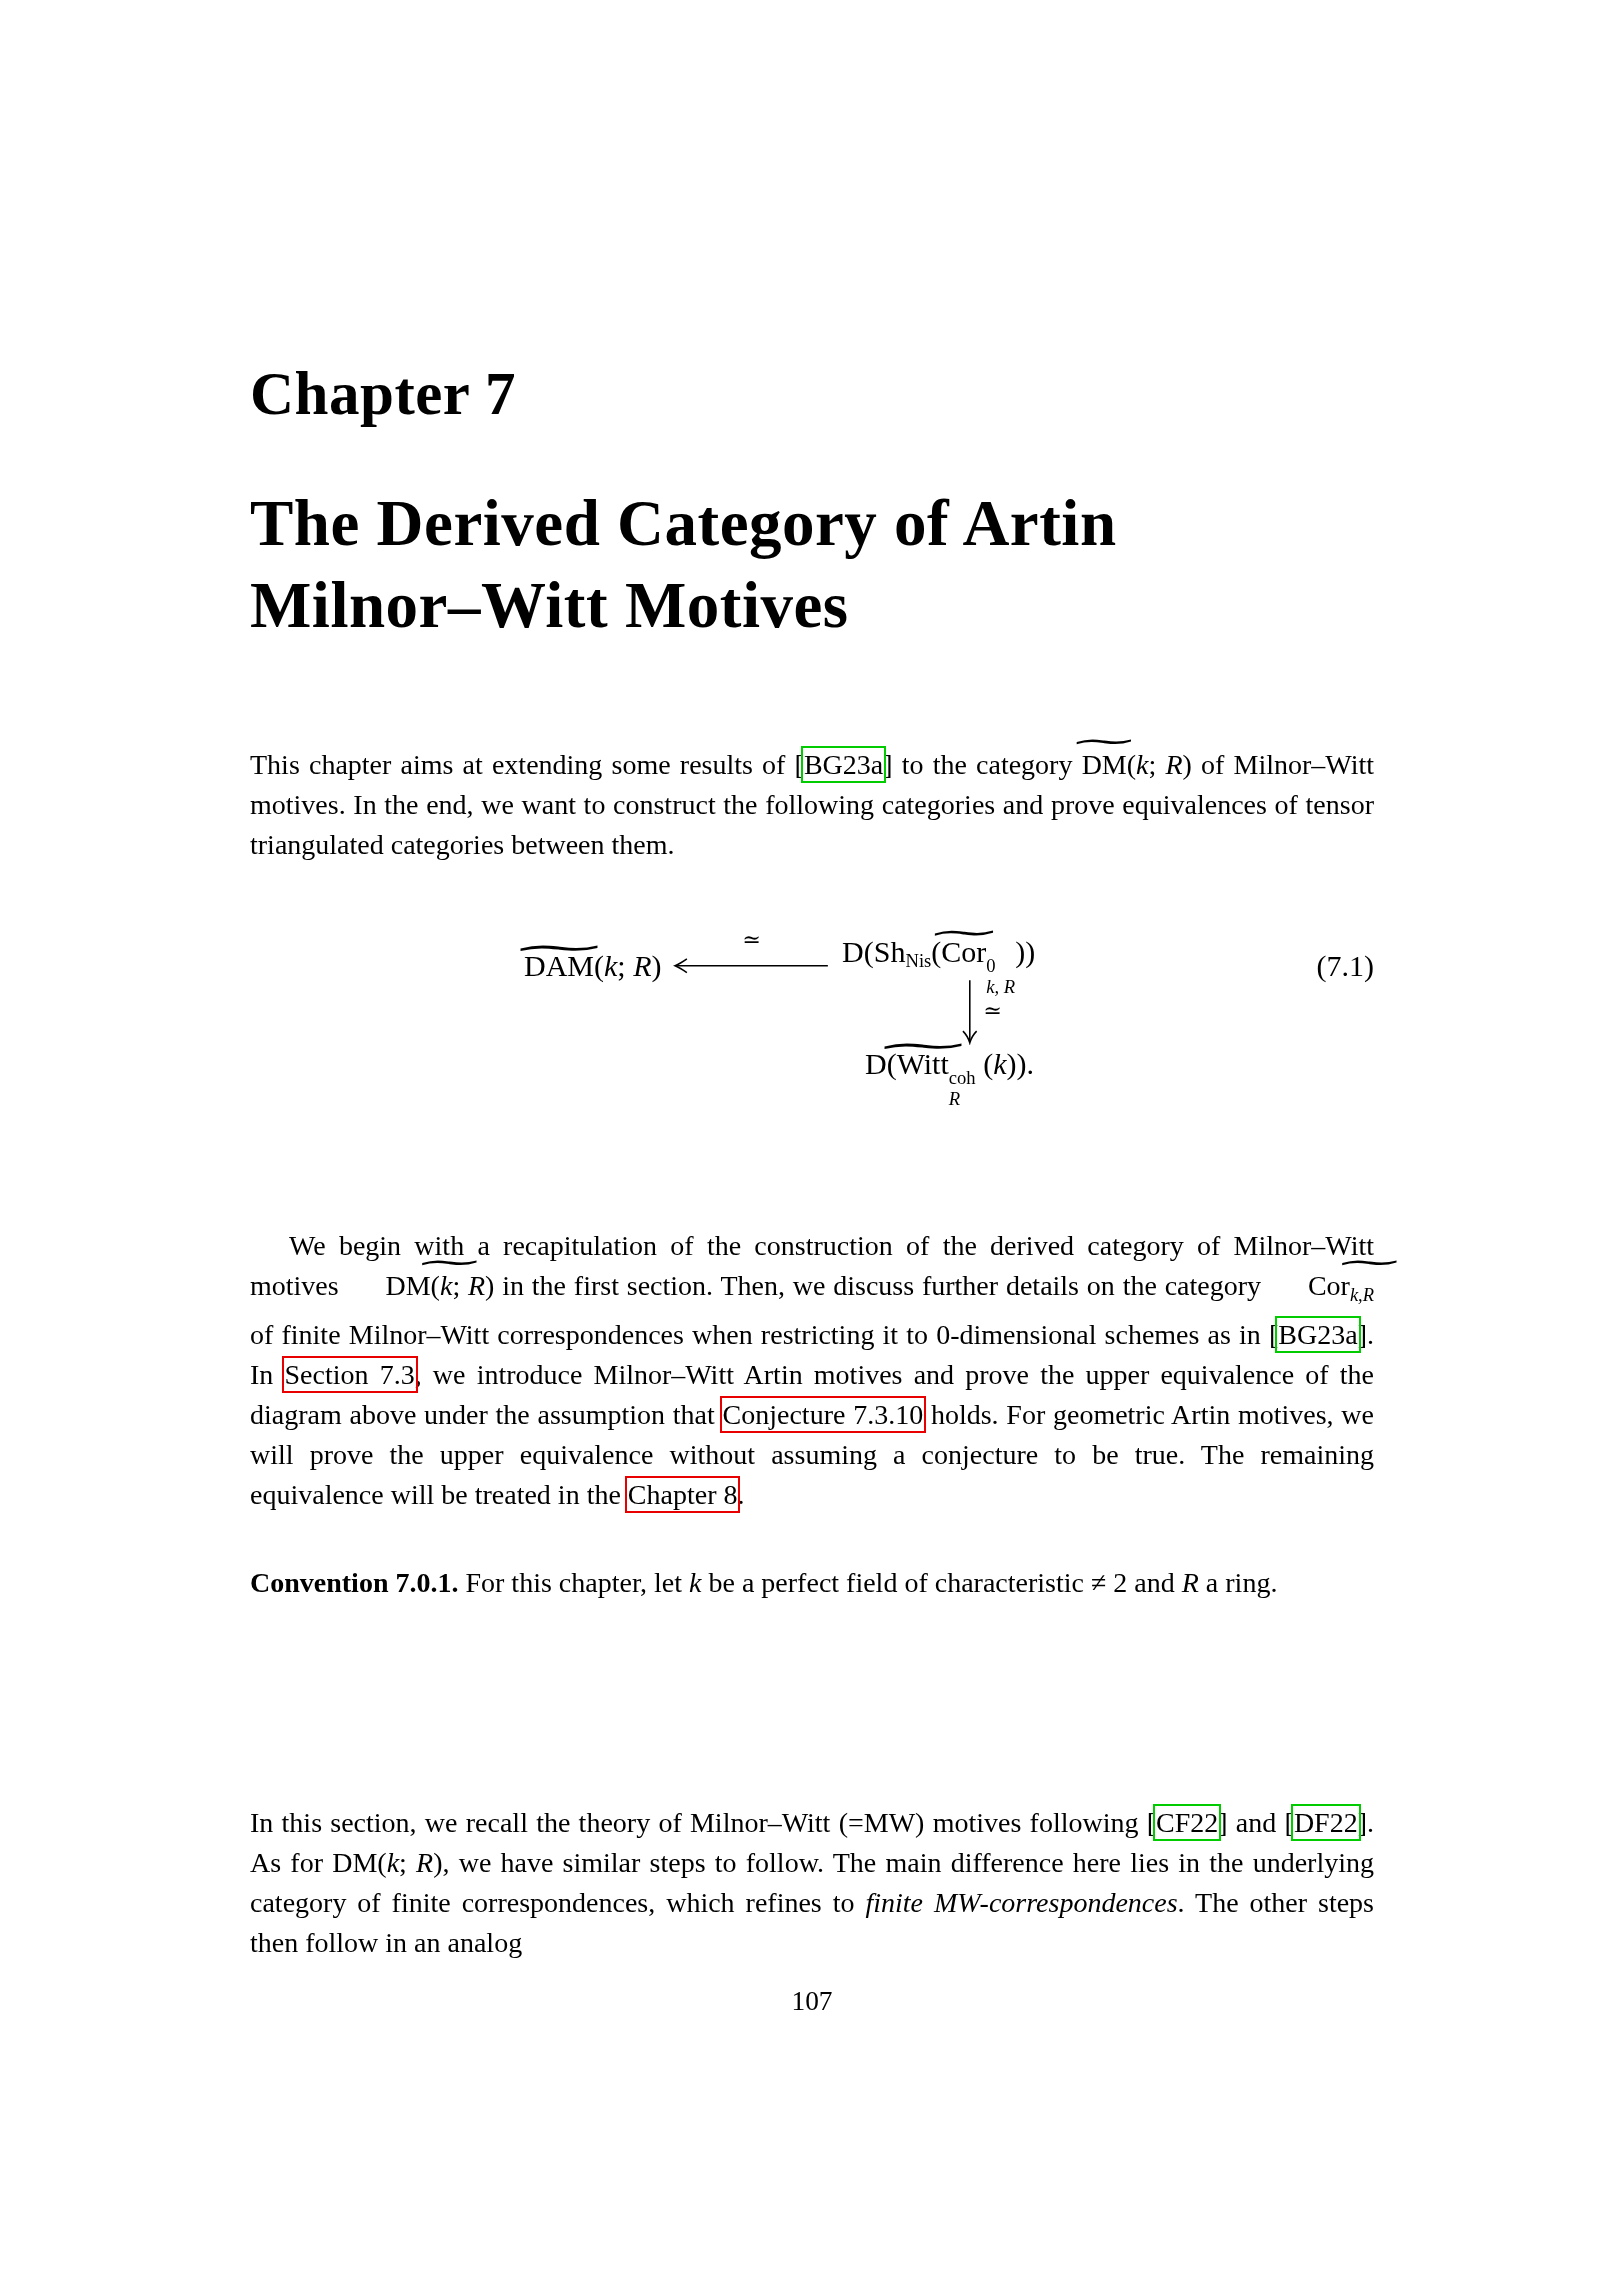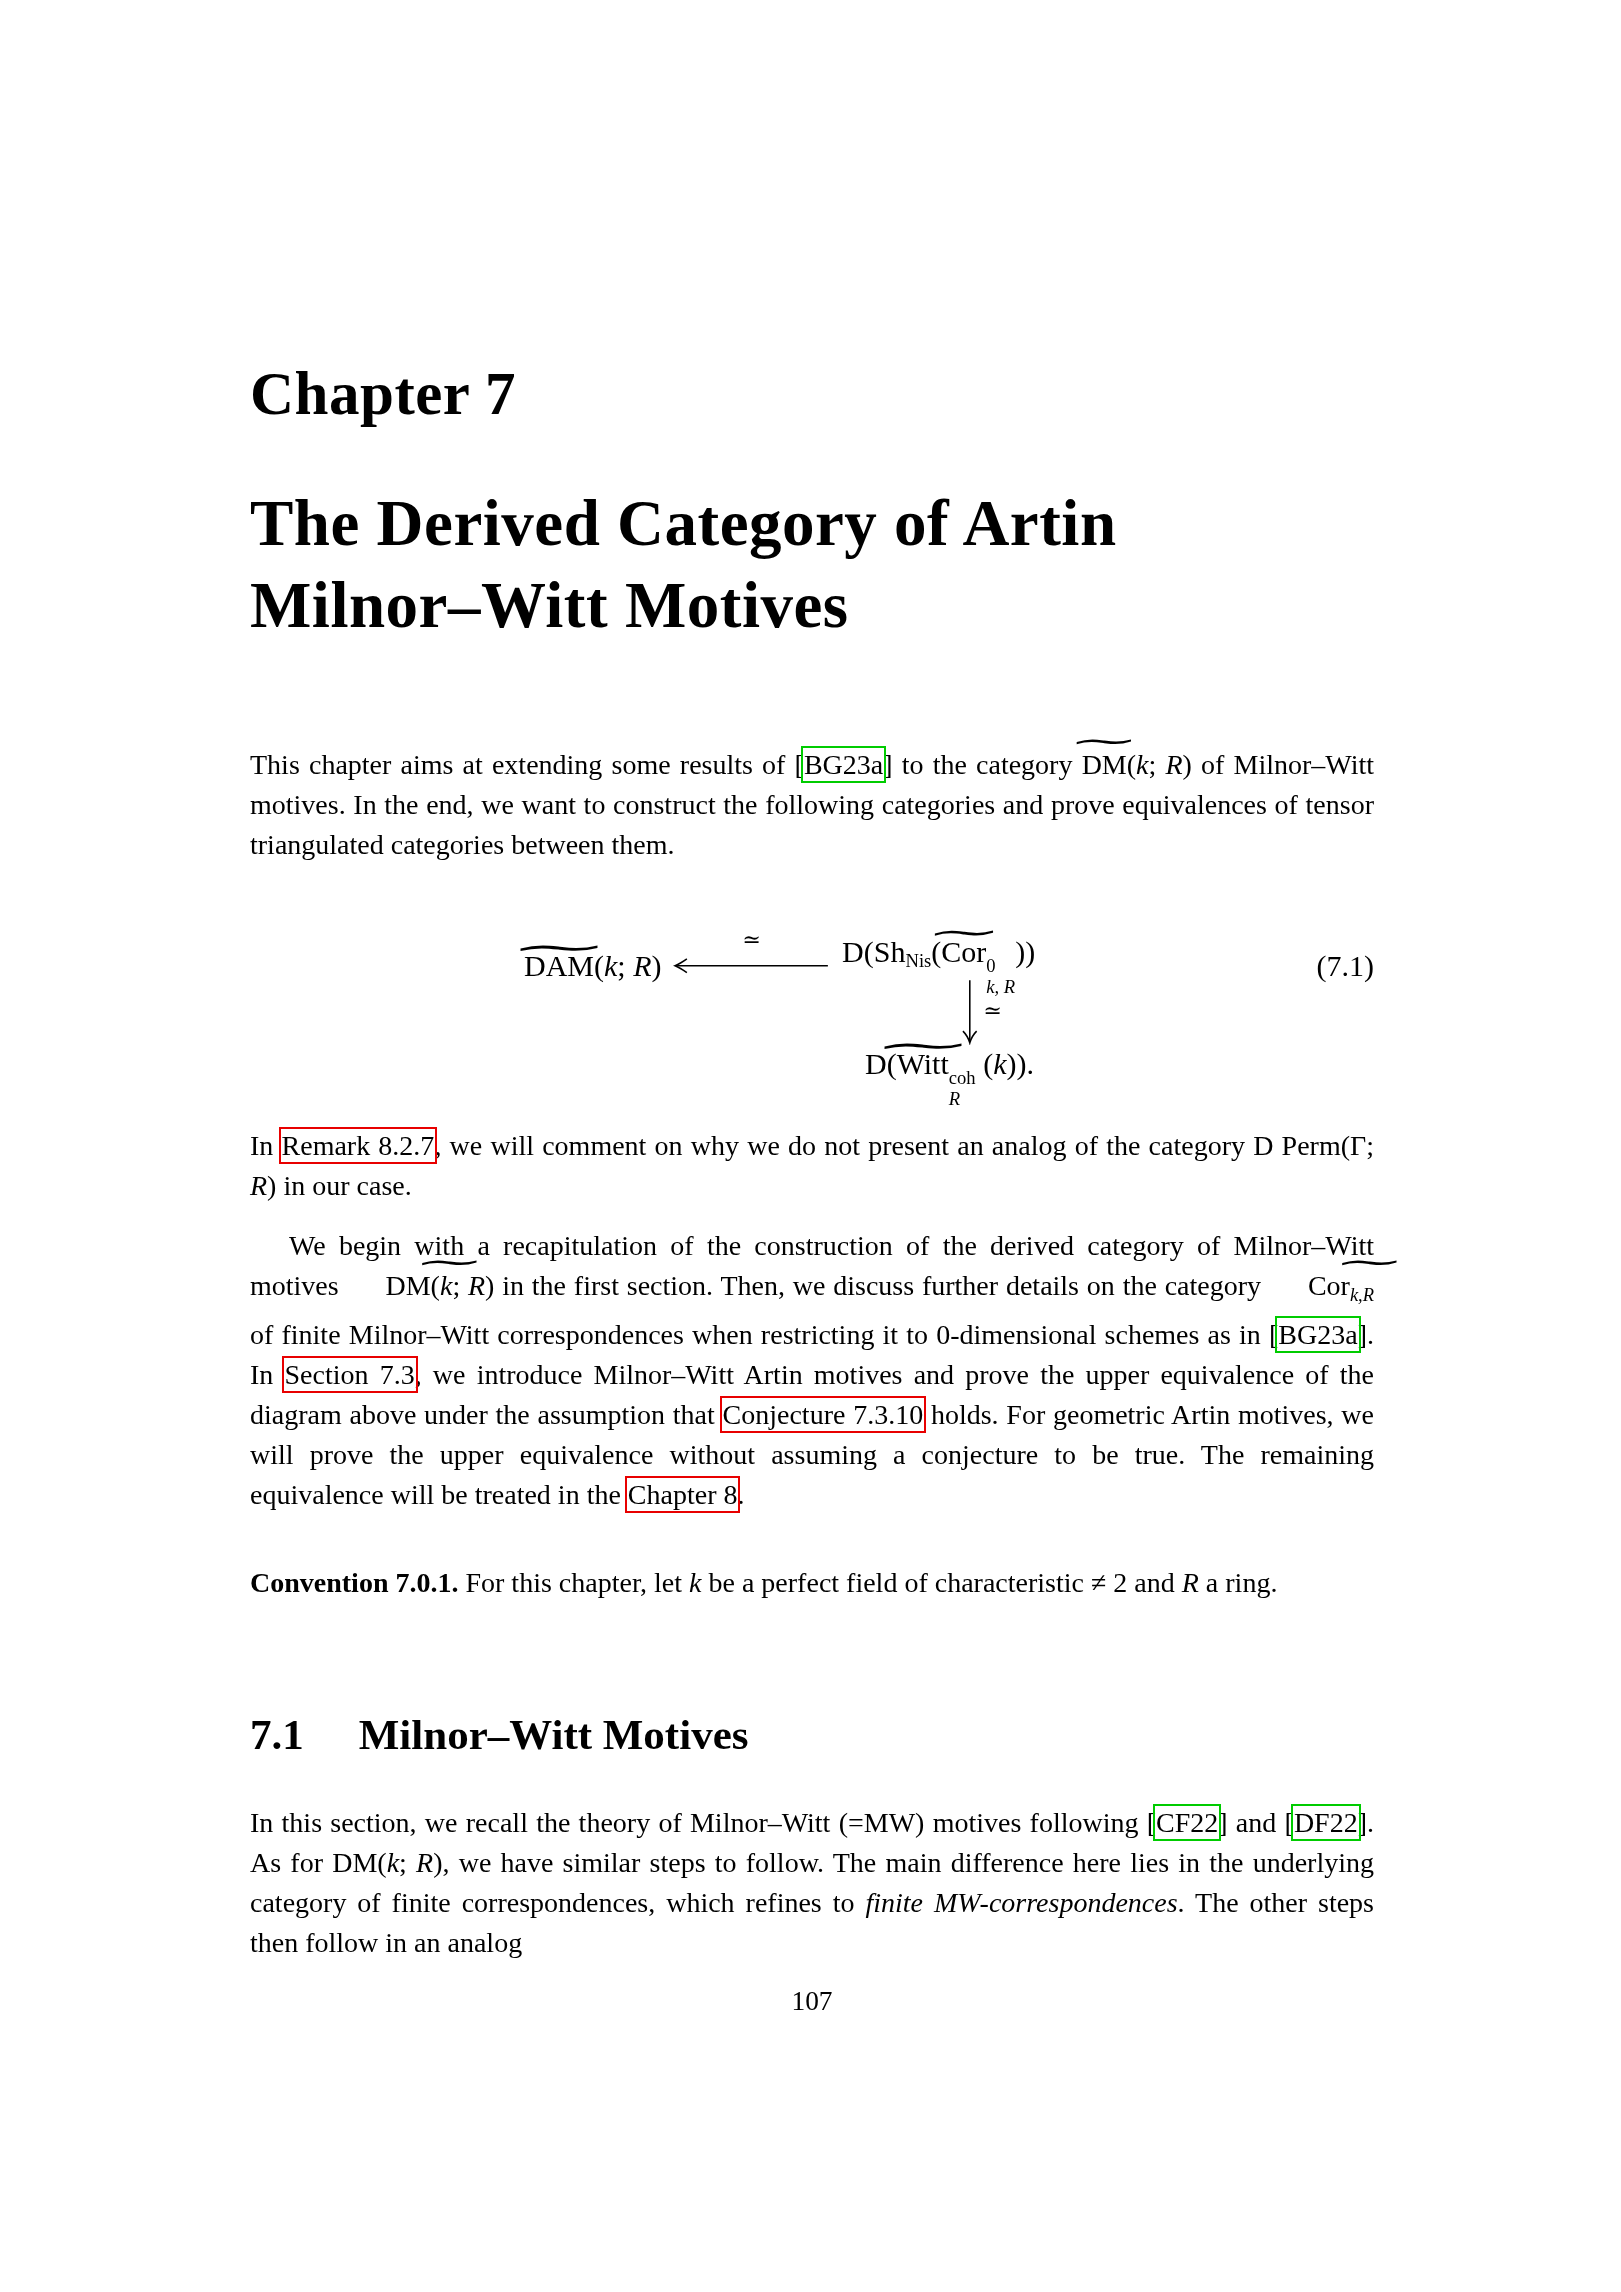--- a/index.html
+++ b/index.html
@@ -110,28 +110,24 @@
           <path d="M3 52 Q8 57 10 64 Q12 57 17 52" stroke="#000" stroke-width="1.6" fill="none"></path>
         </svg>
       <span class="eq-vsimeq">≃</span>
     </div>
     <div class="eq-row3"><span>D(</span><span class="wt wt-wide"><span class="wt-t">∼</span><span>Witt</span></span><span class="sstack">
           <span>coh</span>
           <span class="mi">R</span>
         </span><span> (</span><span class="mi">k</span><span>)).</span></div>
   </div>
 
-  <div class="block para p2"><span class="run">In </span><span class="run linkbox ref">Remark 8.2.7</span><span class="run">, we will comment on why we do not present an analog of the category D Perm(Γ; </span><span class="run mi">R</span><span class="run">) in our case.</span></div>
 
   <div class="block para p3"><span class="run">We begin with a recapitulation of the construction of the derived category of Milnor–Witt motives </span><span class="run wt"><span class="wt-t">∼</span><span>DM</span></span><span class="run">(</span><span class="run mi">k</span><span class="run">; </span><span class="run mi">R</span><span class="run">) in the first section. Then, we discuss further details on the category </span><span class="run wt"><span class="wt-t">∼</span><span>Cor</span></span><span class="run msub mi">k,R</span><span class="run"> of finite Milnor–Witt correspondences when restricting it to 0-dimensional schemes as in [</span><span class="run linkbox cite">BG23a</span><span class="run">]. In </span><span class="run linkbox ref">Section 7.3</span><span class="run">, we introduce Milnor–Witt Artin motives and prove the upper equivalence of the diagram above under the assumption that </span><span class="run linkbox ref">Conjecture 7.3.10</span><span class="run"> holds. For geometric Artin motives, we will prove the upper equivalence without assuming a conjecture to be true. The remaining equivalence will be treated in the </span><span class="run linkbox ref">Chapter 8</span><span class="run">.</span></div>
 
   <div class="block para conv"><span class="run bf">Convention 7.0.1.</span><span class="run"> For this chapter, let </span><span class="run mi">k</span><span class="run"> be a perfect field of characteristic ≠ 2 and </span><span class="run mi">R</span><span class="run"> a ring.</span></div>
 
-  <div class="block sec-heading">
-    <span class="sec-num">7.1</span><span class="sec-title">Milnor–Witt Motives</span>
-  </div>
 
   <div class="block para p4"><span class="run">In this section, we recall the theory of Milnor–Witt (=MW) motives following [</span><span class="run linkbox cite">CF22</span><span class="run">] and [</span><span class="run linkbox cite">DF22</span><span class="run">]. As for DM(</span><span class="run mi">k</span><span class="run">; </span><span class="run mi">R</span><span class="run">), we have similar steps to follow. The main difference here lies in the underlying category of finite correspondences, which refines to </span><span class="run it">finite MW-correspondences</span><span class="run">. The other steps then follow in an analog</span></div>
 
   <div class="block page-number">107</div>
 
 </div>
 
 
 </body></html>

